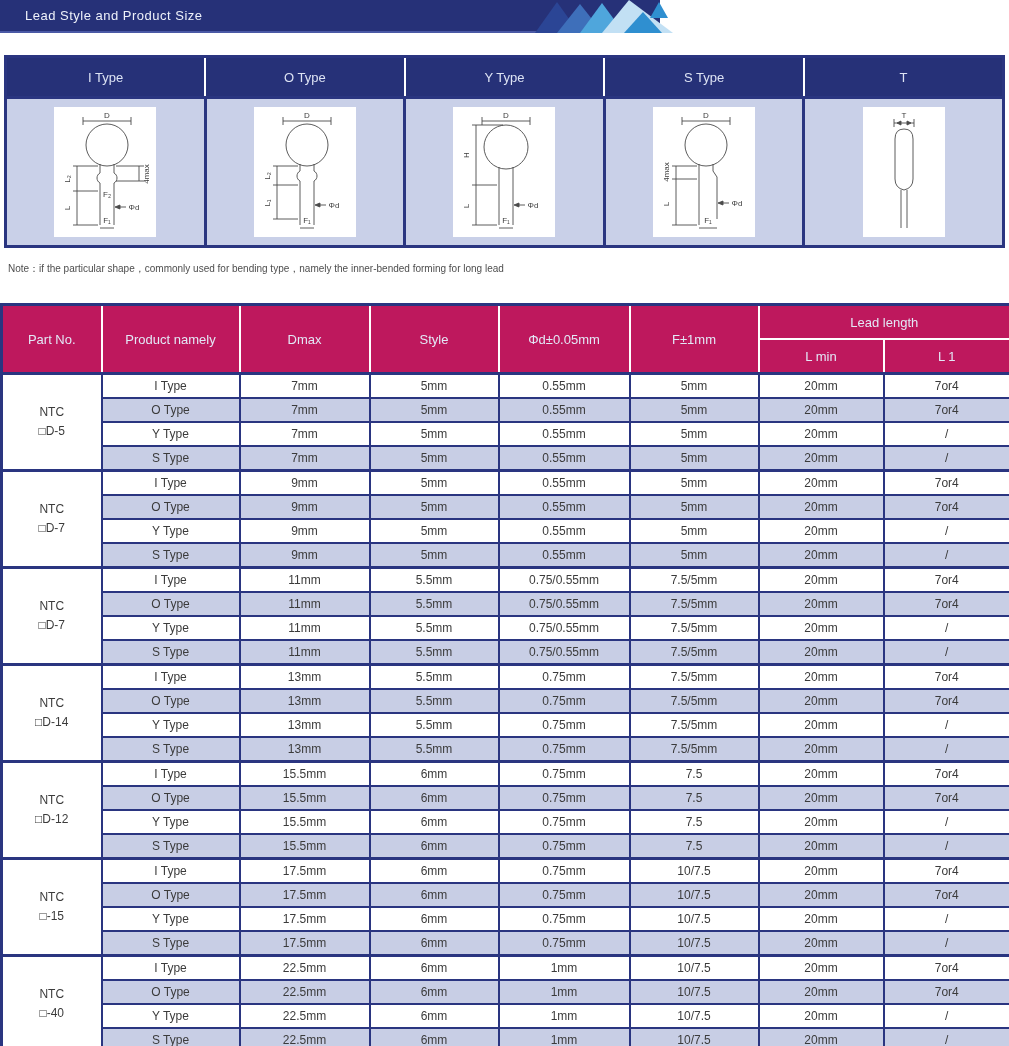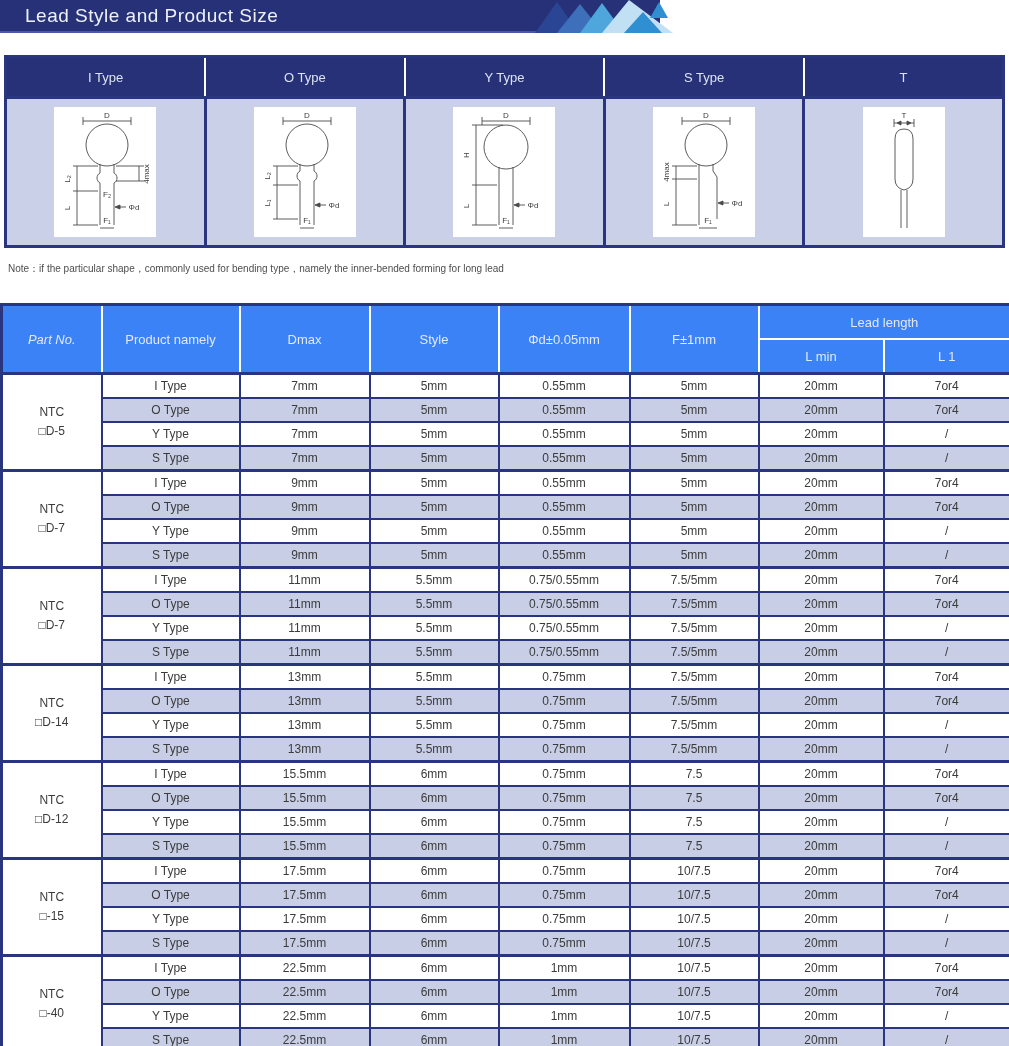--- a/index.html
+++ b/index.html
@@ -7,21 +7,21 @@
     width:1009px;height:1046px;position:relative;overflow:hidden;
     font-family:"Liberation Sans", sans-serif;color:#3b3b3b;
   }
   
   .title-bar{
     position:absolute;top:0;left:0;width:660px;height:31px;
     background:#263178;border-bottom:2px solid #4a59a5;
   }
   .title-bar .title{
     position:absolute;left:25px;top:0;line-height:31px;
-    font-size:19px;color:#eef1fa;letter-spacing:0.5px;white-space:nowrap;
+    font-size:13px;color:#eef1fa;letter-spacing:0.5px;white-space:nowrap;
   }
   .tri-svg{position:absolute;left:500px;top:0;width:210px;height:34px;}
   
   .lead-table-wrap{position:absolute;top:55px;left:4px;width:1001px;}
   table.lead-table{
     width:100%;border-collapse:collapse;table-layout:fixed;
     border:3px solid #2a3580;
   }
   table.lead-table th{
     background:#263178;color:#dde3f4;font-weight:normal;font-size:13px;
@@ -42,24 +42,24 @@
   .diag-card text{font-family:"Liberation Sans",sans-serif;font-size:8px;fill:#3c3c3c;}
   
   .note{position:absolute;top:262px;left:8px;font-size:10px;color:#4e4e4e;}
   
   .spec-table-wrap{position:absolute;top:303px;left:0;width:1009px;}
   table.spec-table{
     width:100%;border-collapse:collapse;table-layout:fixed;
     border:3px solid #2a3580;
   }
   table.spec-table th{
-    background:#3b82f6;color:#e3e8f6;font-weight:normal;font-size:13px;
+    background:#be185d;color:#e3e8f6;font-weight:normal;font-size:13px;
     border:2px solid #ffffff;height:30px;
   }
-  table.spec-table th.no-bl{border-left:none;font-style:italic;}
+  table.spec-table th.no-bl{border-left:none;}
   table.spec-table th.navy-bottom{border-bottom:2px solid #2a3580;}
   table.spec-table td{
     border:2px solid #2a3580;text-align:center;font-size:12px;
     height:22px;padding:0;background:#ffffff;color:#3b3b3b;
   }
   tr.shaded td{background:#c8cee5;}
   tr.group-start td{border-top:3px solid #2a3580;}
   td.part-cell{background:#ffffff;font-size:12.5px;line-height:1.55;}
 </style>
 </head>

